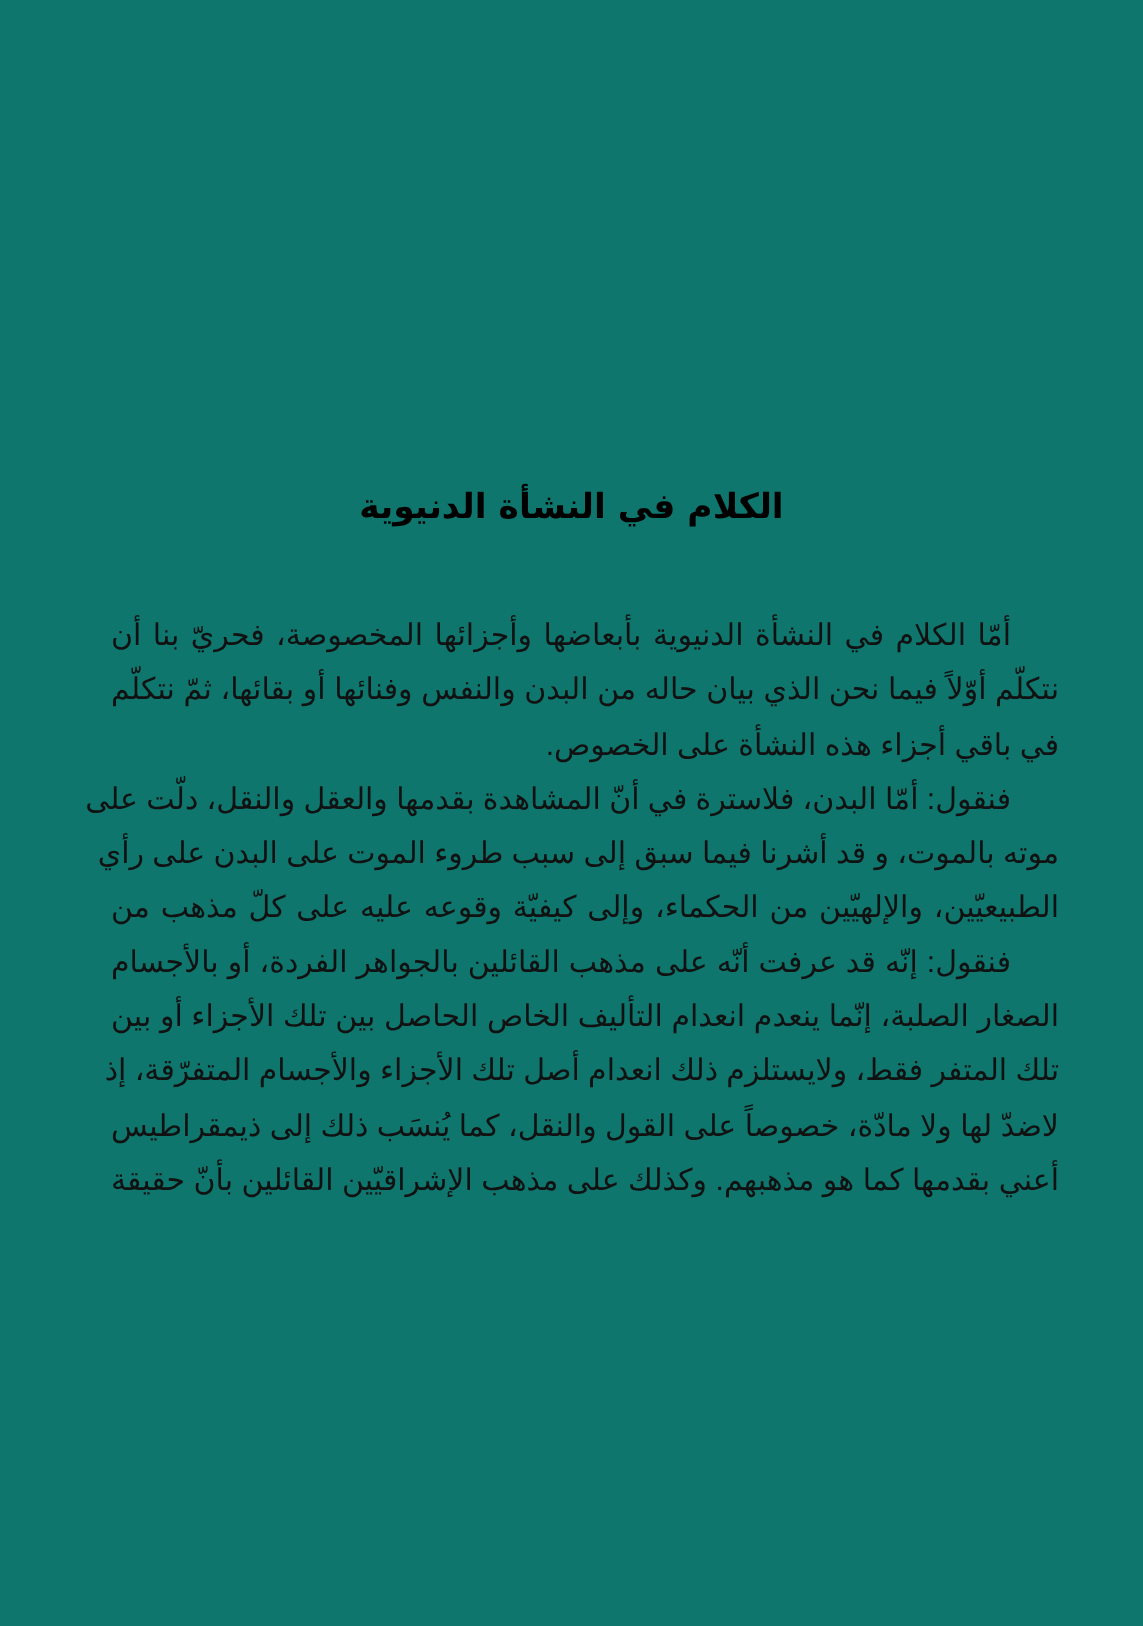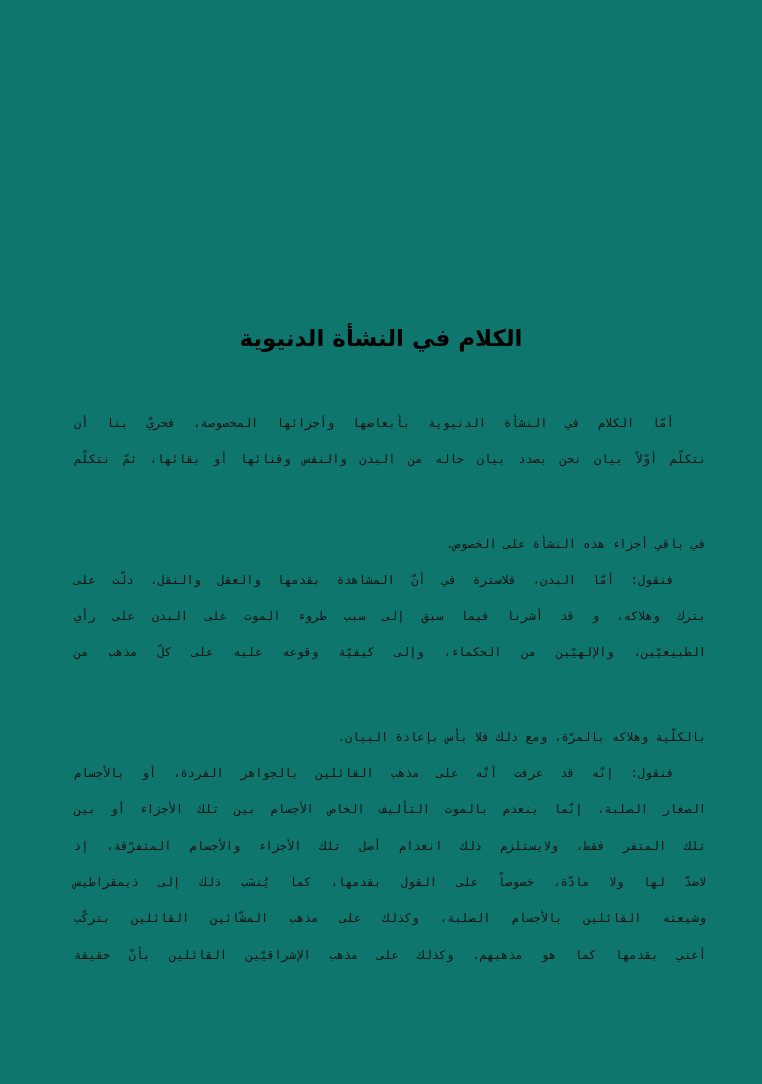--- a/index.html
+++ b/index.html
@@ -13,51 +13,49 @@
     .title {
       position: absolute; left: 0; right: 0; top: 318px;
       text-align: center; direction: rtl;
       font-family: "DejaVu Sans", "Liberation Sans", sans-serif;
       font-weight: bold; font-size: 23px; line-height: 40px;
       color: #000;
     }
     .body-text {
       position: absolute; left: 74px; width: 632px; top: 406px;
       direction: rtl;
-      font-family: Liberation Mono, monospace;
-      font-size: 12px; line-height: 36.3px;
+      font-family: Liberation Sans, sans-serif;
+      font-size: 20px; line-height: 36.3px;
       color: #111;
     }
     .line {
       display: block; white-space: nowrap; height: 36.3px;
       text-align: justify; text-align-last: justify;
     }
-    .line.last { text-align-last: right; margin-top: 48px; }
+    .line.last { text-align-last: right; }
     .line.indent { padding-right: 32px; }
   </style>
 </head>
 <body>
 
 <div class="page">
   <div class="title">الكلام في النشأة الدنيوية</div>
 
   <div class="body-text">
     <div>
       <span class="line indent">أمّا الكلام في النشأة الدنيوية بأبعاضها وأجزائها المخصوصة، فحريّ بنا أن</span>
-      <span class="line">نتكلّم أوّلاً بيان نحن بصدد بيان حاله من البدن والنفس وفنائها أو بقائها، ثمّ نتكلّم</span>
+      <span class="line">نتكلّم أوّلاً فيما نحن الذي بيان حاله من البدن والنفس وفنائها أو بقائها، ثمّ نتكلّم</span>
       <span class="line last">في باقي أجزاء هذه النشأة على الخصوص.</span>
     </div>
     <div>
       <span class="line indent">فنقول: أمّا البدن، فلاسترة في أنّ المشاهدة بقدمها والعقل والنقل، دلّت على</span>
-      <span class="line">بترك وهلاكه، و قد أشرنا فيما سبق إلى سبب طروء الموت على البدن على رأي</span>
+      <span class="line">موته بالموت، و قد أشرنا فيما سبق إلى سبب طروء الموت على البدن على رأي</span>
       <span class="line">الطبيعيّين، والإلهيّين من الحكماء، وإلى كيفيّة وقوعه عليه على كلّ مذهب من</span>
-      <span class="line last">بالكلّية وهلاكه بالمرّة، ومع ذلك فلا بأس بإعادة البيان.</span>
     </div>
     <div>
       <span class="line indent">فنقول: إنّه قد عرفت أنّه على مذهب القائلين بالجواهر الفردة، أو بالأجسام</span>
-      <span class="line">الصغار الصلبة، إنّما ينعدم بالموت التأليف الخاص الأجسام بين تلك الأجزاء أو بين</span>
+      <span class="line">الصغار الصلبة، إنّما ينعدم انعدام التأليف الخاص الحاصل بين تلك الأجزاء أو بين</span>
       <span class="line">تلك المتفر فقط، ولايستلزم ذلك انعدام أصل تلك الأجزاء والأجسام المتفرّقة، إذ</span>
-      <span class="line">لاضدّ لها ولا مادّة، خصوصاً على القول بقدمها، كما يُنسَب ذلك إلى ذيمقراطيس</span>
-      <span class="line">وشيعته القائلين بالأجسام الصلبة، وكذلك على مذهب المشّائين القائلين بتركّب</span>
+      <span class="line">لاضدّ لها ولا مادّة، خصوصاً على القول والنقل، كما يُنسَب ذلك إلى ذيمقراطيس</span>
       <span class="line">أعني بقدمها كما هو مذهبهم. وكذلك على مذهب الإشراقيّين القائلين بأنّ حقيقة</span>
     </div>
   </div>
 </div>
 
 </body></html>

